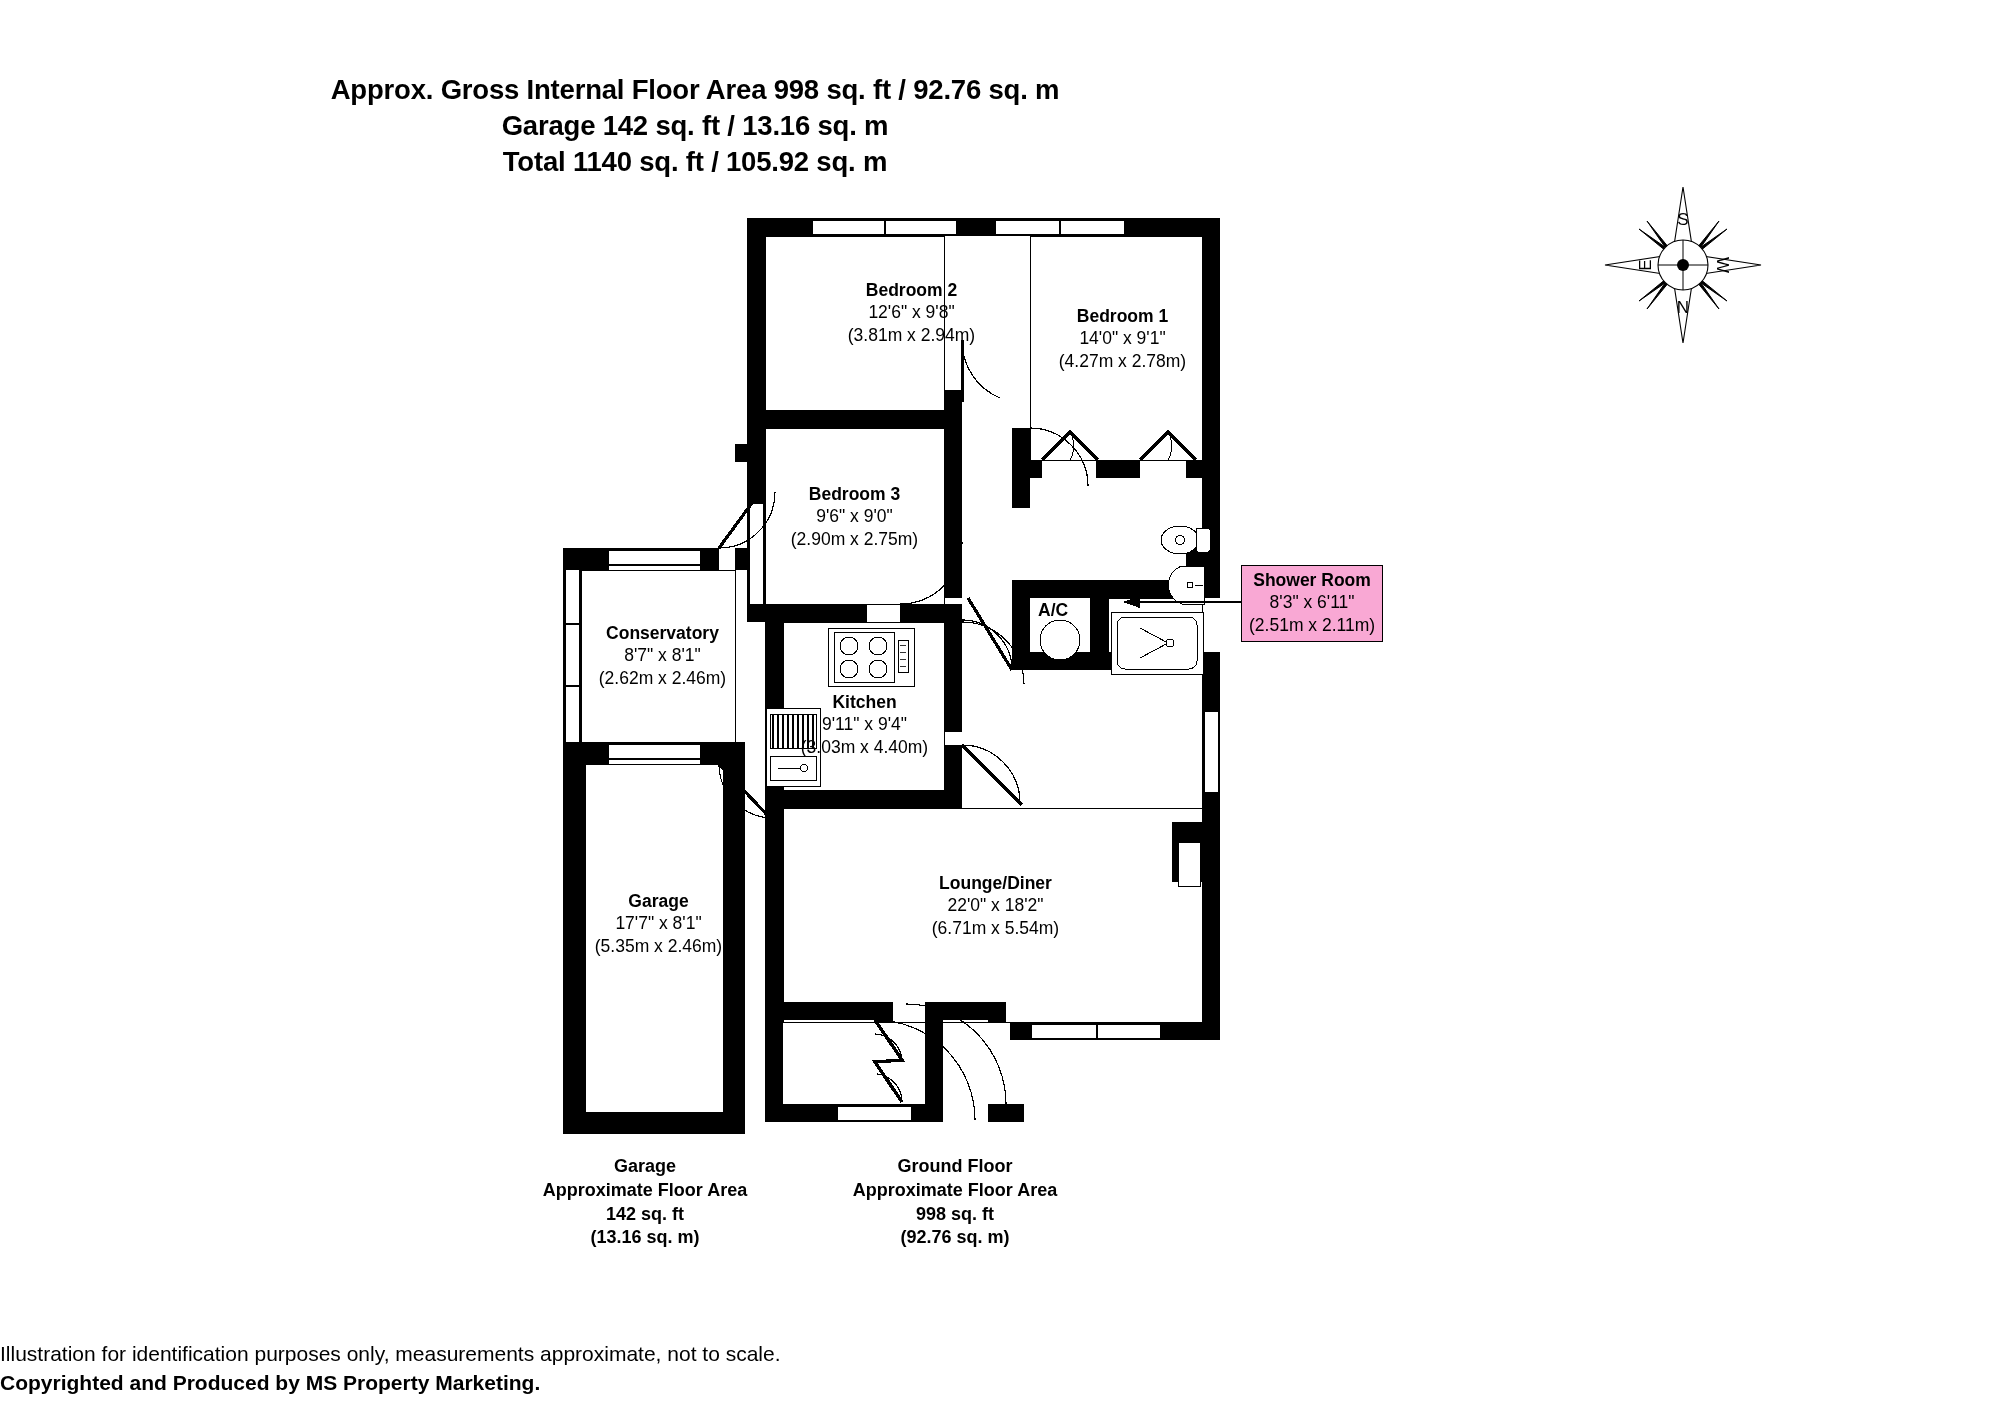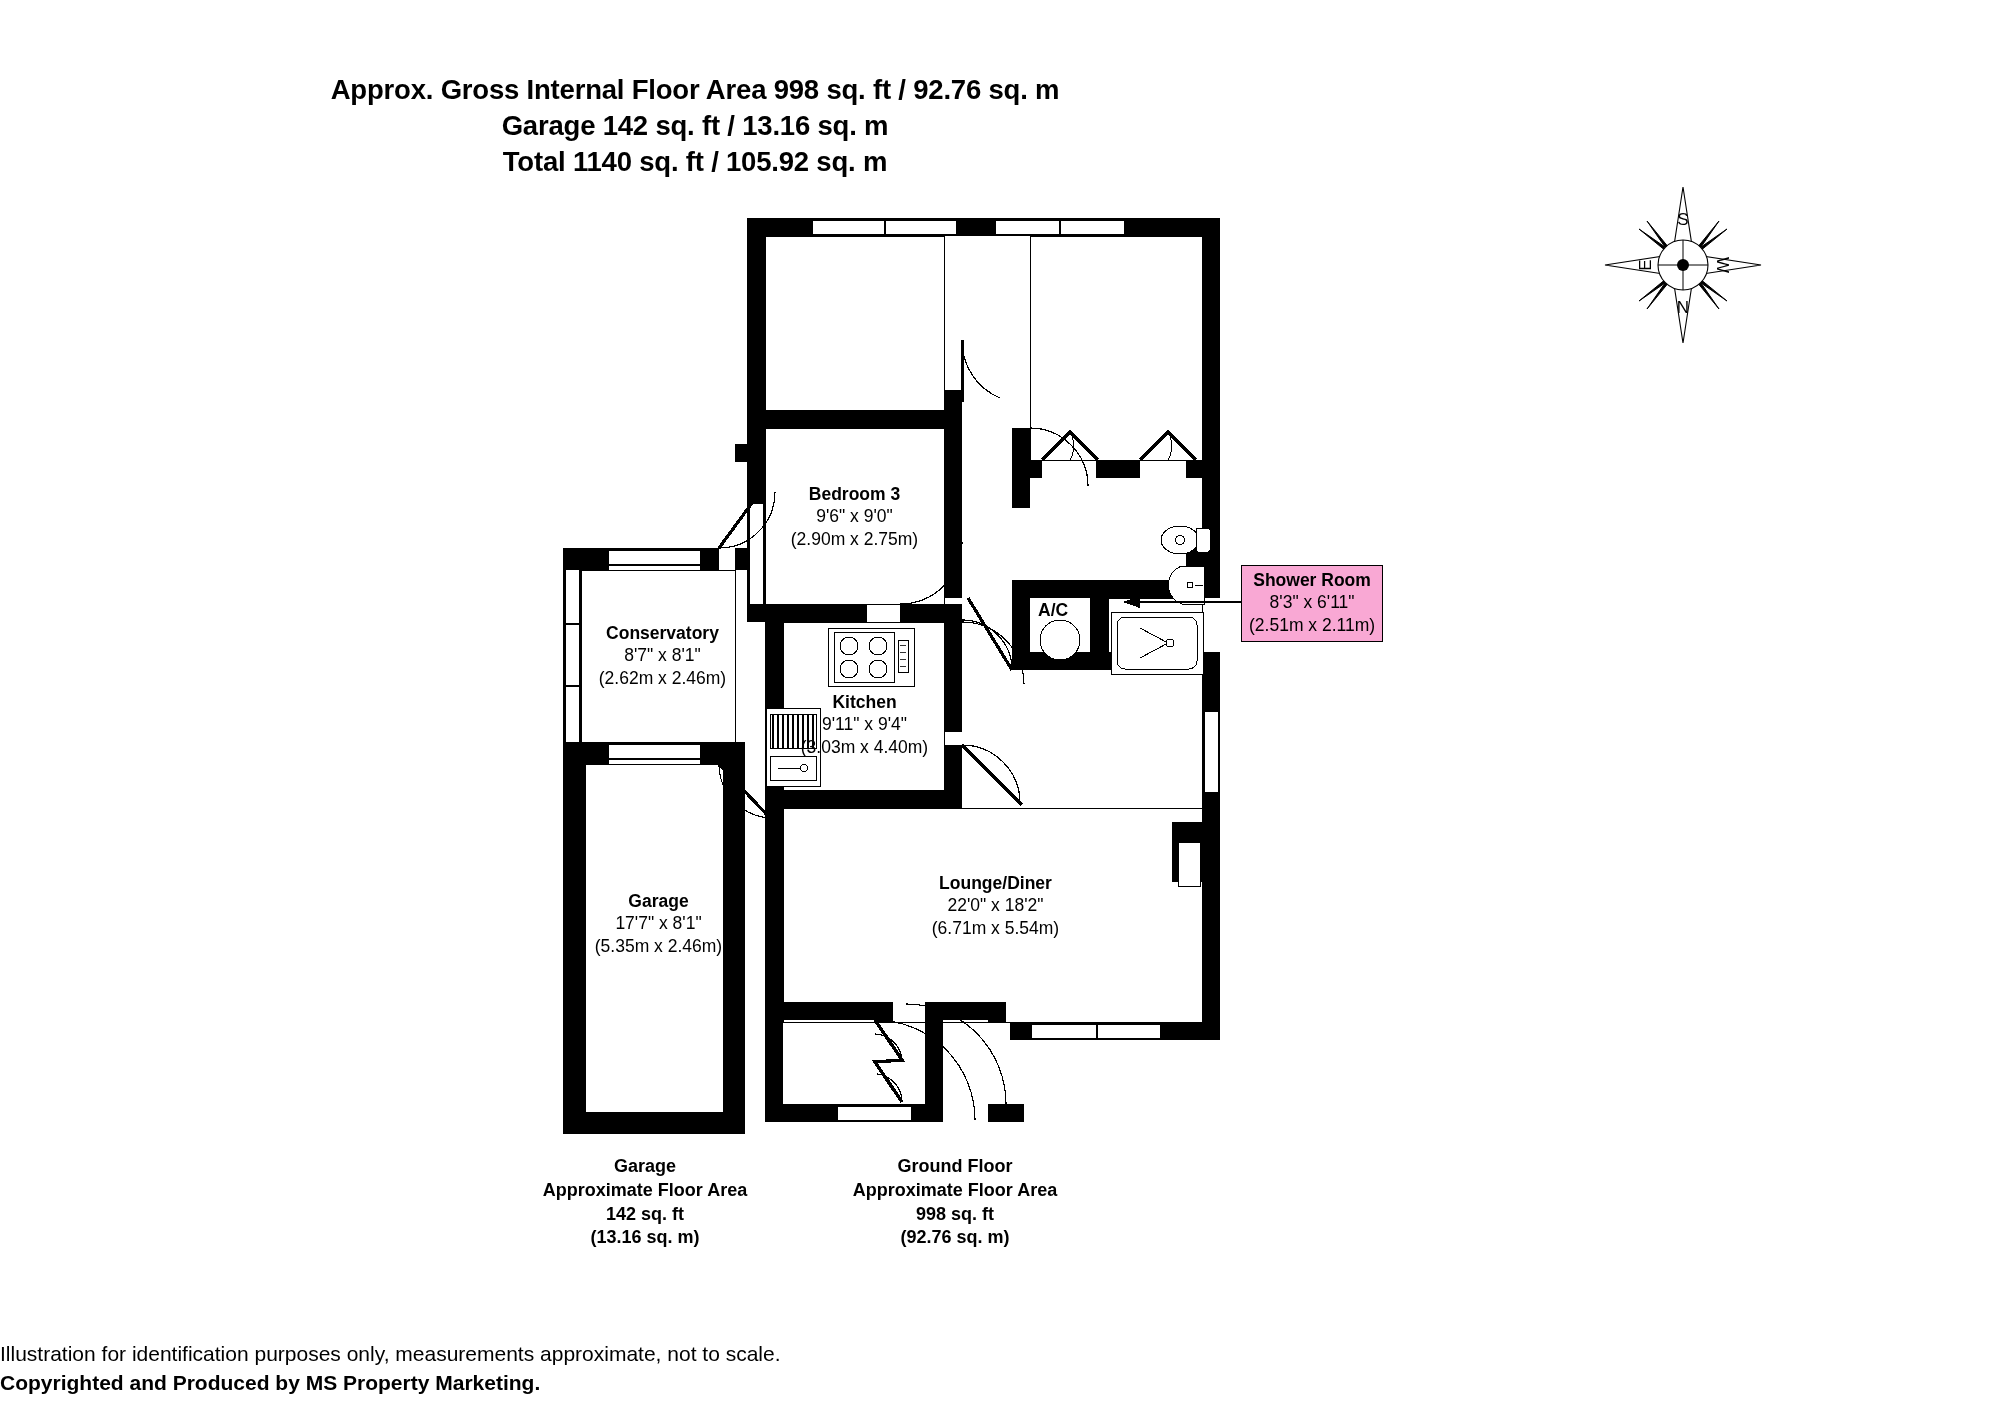--- a/index.html
+++ b/index.html
@@ -386,21 +386,31 @@
     <g stroke="#000000" stroke-width="1" fill="#ffffff">
       <rect x="1178" y="842" width="22" height="44"></rect>
     </g>
 
     <g stroke="#000000" stroke-width="1" fill="none">
       <line x1="585" y1="1118" x2="723" y2="1118"></line>
     </g>
 
   </svg>
 
-
+  <div class="room-label" style="left:794px; top:279px; width:235px;">
+    <div class="rname">Bedroom 2</div>
+    <div class="rdim">12'6" x 9'8"</div>
+    <div class="rdimm">(3.81m x 2.94m)</div>
+  </div>
+
+  <div class="room-label" style="left:1005px; top:305px; width:235px;">
+    <div class="rname">Bedroom 1</div>
+    <div class="rdim">14'0" x 9'1"</div>
+    <div class="rdimm">(4.27m x 2.78m)</div>
+  </div>
 
   <div class="room-label" style="left:737px; top:483px; width:235px;">
     <div class="rname">Bedroom 3</div>
     <div class="rdim">9'6" x 9'0"</div>
     <div class="rdimm">(2.90m x 2.75m)</div>
   </div>
 
   <div class="room-label boxed" style="left:1241px; top:565px;">
     <div class="rname">Shower Room</div>
     <div class="rdim">8'3" x 6'11"</div>

